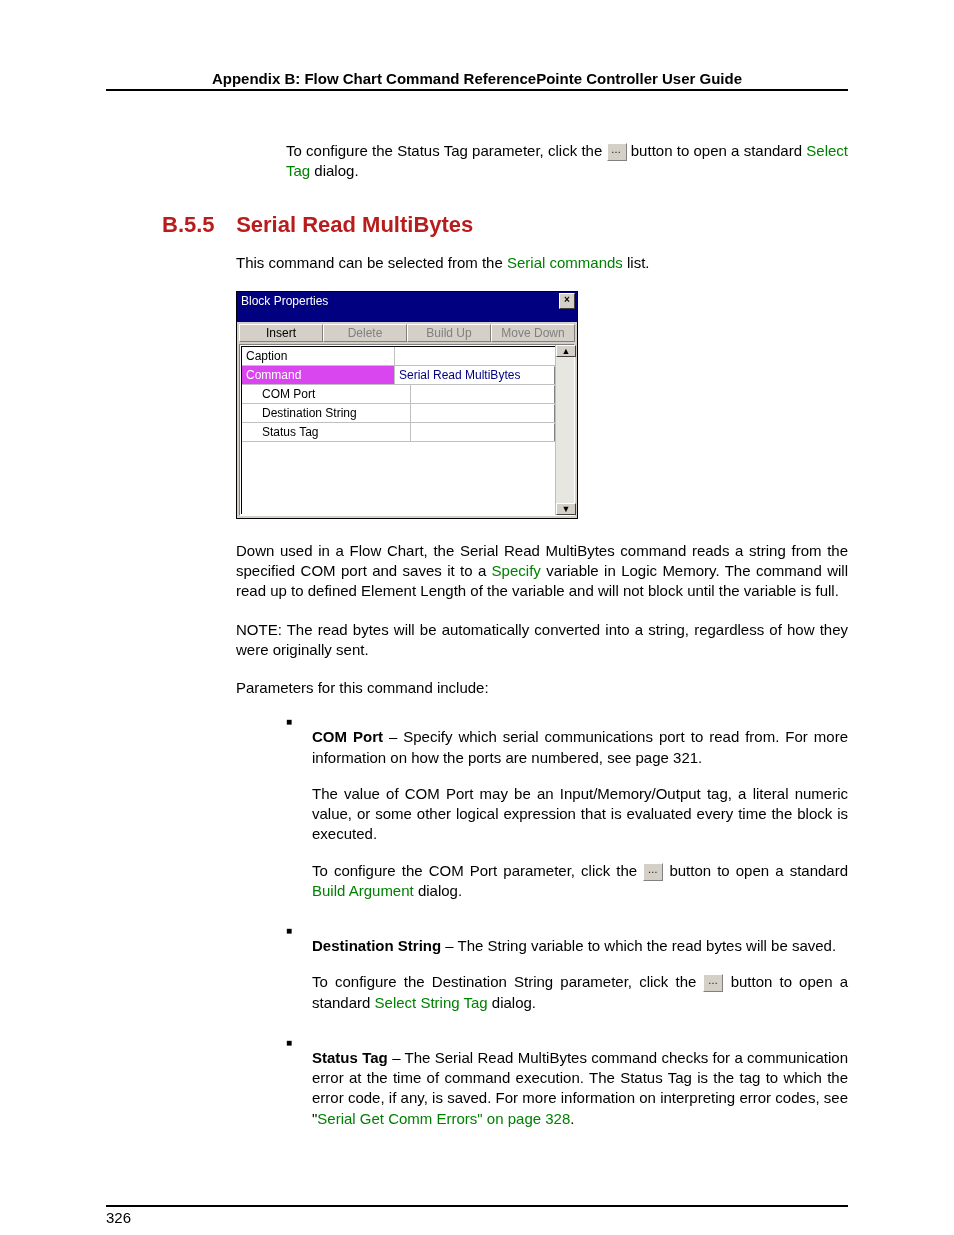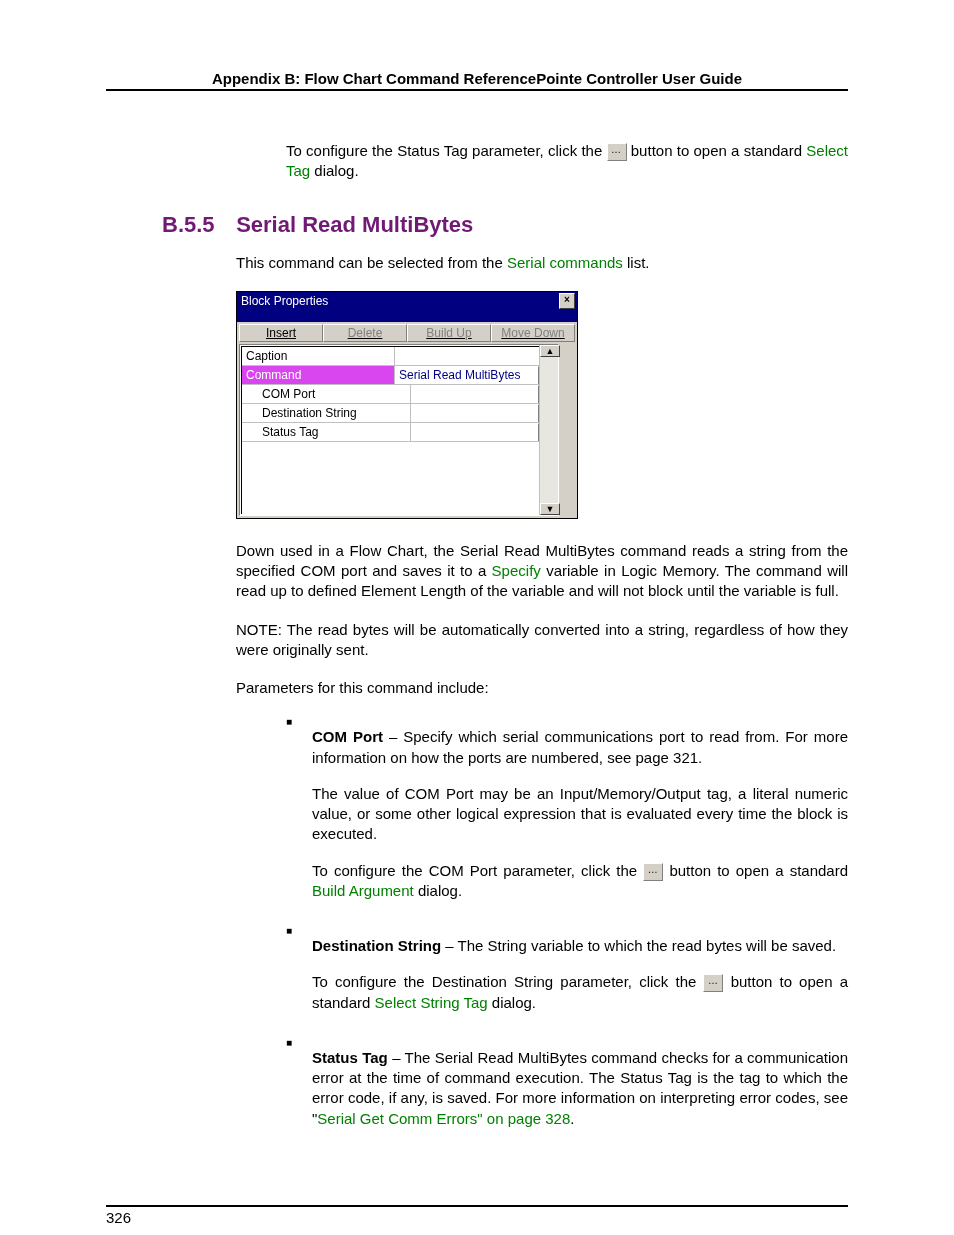--- a/index.html
+++ b/index.html
@@ -29,21 +29,21 @@
   .content-block.indent2 {
     margin-left: 180px;
   }
   .para {
     text-align: justify;
     line-height: 1.35;
     margin-bottom: 18px;
   }
   .green-link { color: #008000; }
   .blue-heading {
-    color: #701a75;
+    color: #b91c1c;
     font-weight: bold;
     font-size: 22px;
     margin: 30px 0 14px 56px;
   }
   .section-num { display:inline-block; width:68px; }
   .ellipsis-btn-inline {
     display: inline-block;
     width: 18px;
     height: 16px;
     background: #d4d0c8;
@@ -83,37 +83,36 @@
     font-size: 10px;
     border: 1px solid #fff;
     border-right-color: #404040;
     border-bottom-color: #404040;
     font-weight: bold;
   }
   .win-tb {
     display: flex;
     padding: 2px;
     gap: 0;
-    text-decoration: underline;
   }
   .win-btn {
     flex: 1;
     text-align: center;
     background: #d4d0c8;
     border: 1px solid #fff;
     border-right-color: #808080;
     border-bottom-color: #808080;
     color: #808080;
     padding: 1px 0;
     font-size: 12px;
   }
   .win-btn.enabled { color:#000; }
   .win-grid {
     position: relative;
-    margin: 0 18px 2px 2px;
+    margin: 0 2px 2px 2px;
     height: 170px;
     background: #fff;
     border: 1px solid #808080;
     border-right-color:#fff;
     border-bottom-color:#fff;
   }
   .win-grid-inner {
     position:absolute;
     inset:1px;
     border:1px solid #000;

